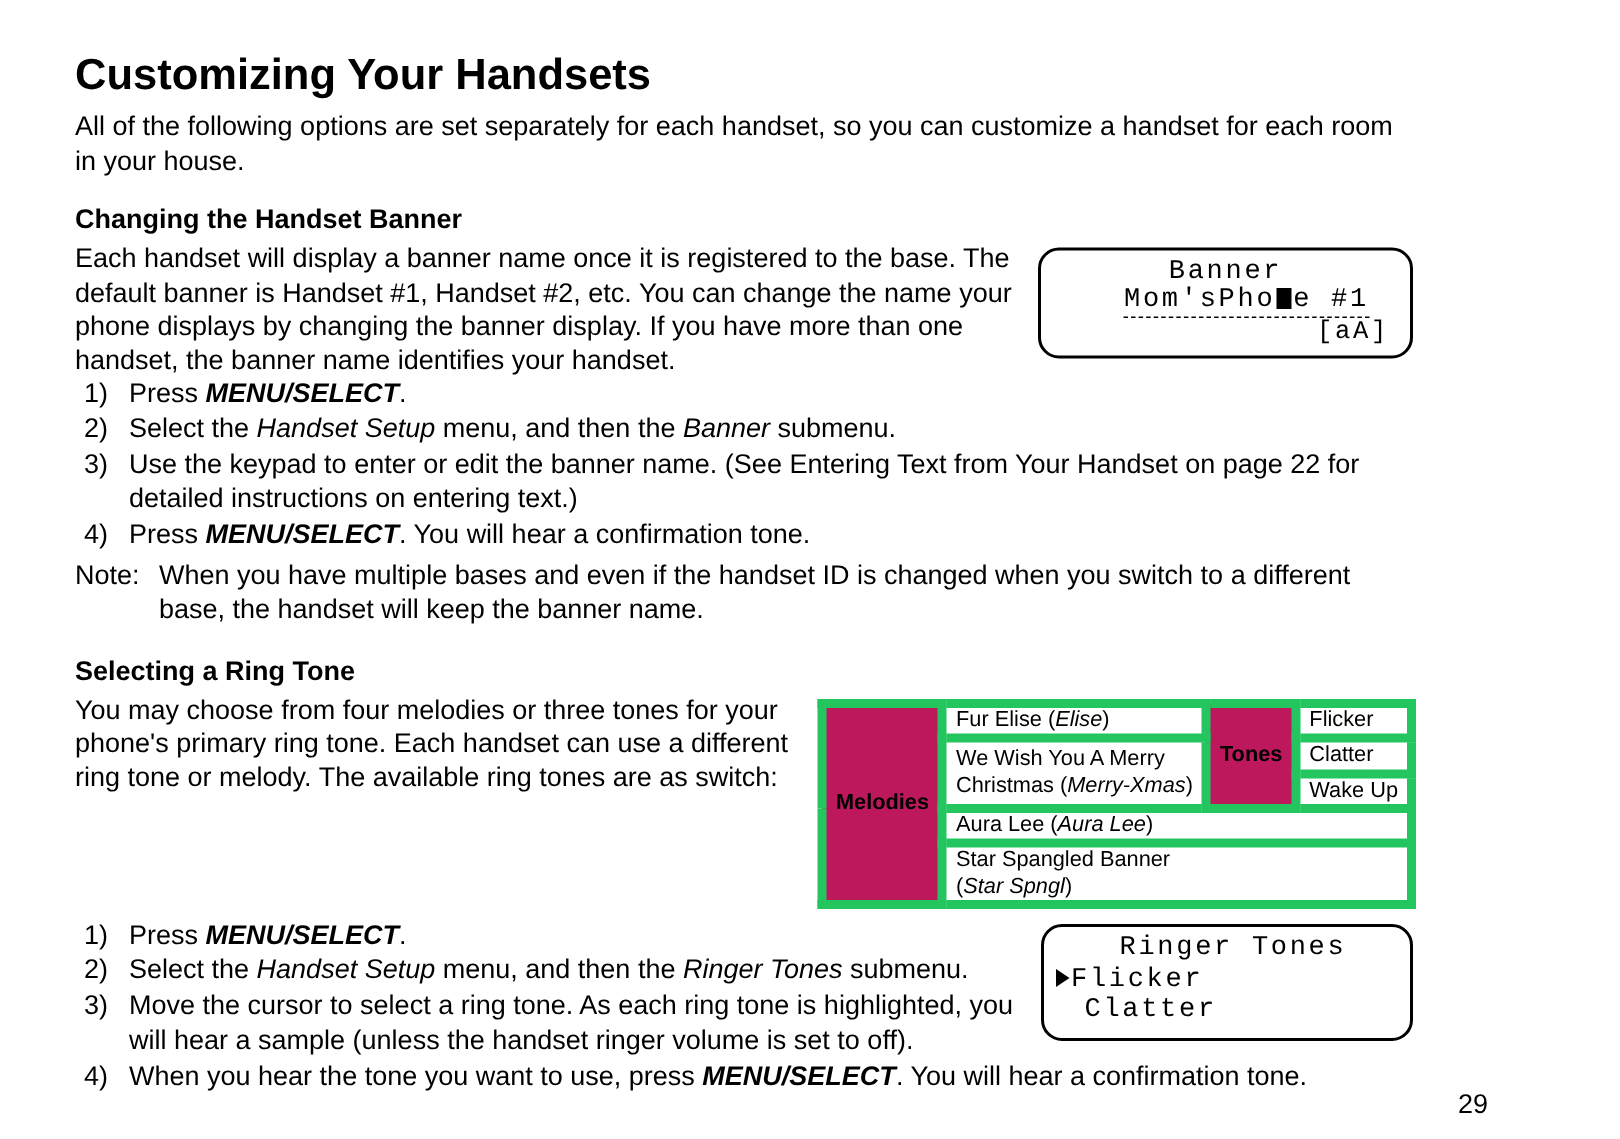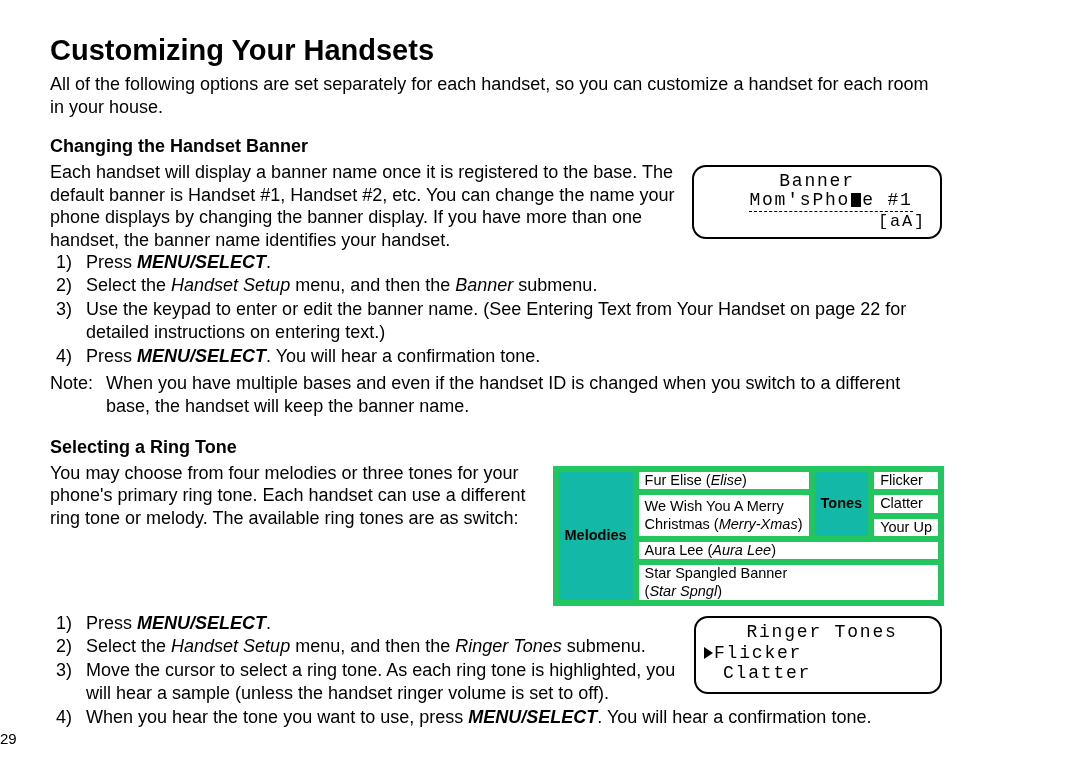--- a/index.html
+++ b/index.html
@@ -23,31 +23,31 @@
   .lcd1 { float: right; width: 250px; height: 74px; border: 2.5px solid #000; border-radius: 14px; margin: 4px 2px 6px 14px; position: relative; font-family: "Courier New", monospace; font-size: 18px; letter-spacing: 1.8px; line-height: 1.05; padding-top: 5px; }
   .lcd1 .l1 { text-align: center; }
   .lcd1 .l2 { text-align: center; position: relative; }
   .lcd1 .l2-inner { display: inline-block; border-bottom: 1.5px dashed #000; padding-bottom: 1px; margin-left: 28px; }
   .lcd1 .cursor { display: inline-block; width: 10px; height: 14px; background: #000; vertical-align: -2px; margin: 0 1px; }
   .lcd1 .l3 { text-align: right; padding-right: 14px; font-size: 17px; margin-top: 1px; }
 
   
   .tonetable { float: right; border: 2px solid #000; margin: 4px 0 6px 10px; font-size: 14.5px; border-collapse: collapse; }
   .tonetable td, .tonetable th { border: 6px solid #22c55e; padding: 0 6px; vertical-align: middle; line-height: 1.2; }
-  .tonetable .hdr { background: #14b8a6; font-weight: bold; }
+  .tonetable .hdr { background: #be185d; font-weight: bold; }
   .tonetable td em { font-style: italic; }
 
   
   .lcd2 { float: right; width: 248px; height: 78px; border: 2.5px solid #000; border-radius: 14px; margin: 4px 2px 6px 14px; font-family: "Courier New", monospace; font-size: 18px; letter-spacing: 1.8px; line-height: 1.15; padding: 4px 0 0 8px; }
   .lcd2 .l1 { text-align: center; }
   .lcd2 .tri { display: inline-block; width: 0; height: 0; border-top: 6px solid transparent; border-bottom: 6px solid transparent; border-left: 9px solid #000; vertical-align: -1px; margin-right: 1px; }
   .lcd2 .l2, .lcd2 .l3 { padding-left: 0; }
   .lcd2 .l3 { padding-left: 19px; }
 
-  .page-num { position: absolute; bottom: 12px; left: 0; width: 100%; text-align: left; font-size: 15px; }
+  .page-num { position: absolute; bottom: 12px; left: 0; width: 100%; text-align: right; font-size: 18px; }
 
   .section { }
   .banner-block .para { max-width: 710px; }
   .ring-block .para { max-width: 530px; }
 </style>
 </head>
 <body>
 
 <div class="page">
 
@@ -100,21 +100,21 @@
         <td>Flicker</td>
       </tr>
       <tr>
         <td rowspan="2">
           <span>We Wish You A Merry</span><br>
           <span>Christmas (</span><em>Merry-Xmas</em><span>)</span>
         </td>
         <td>Clatter</td>
       </tr>
       <tr>
-        <td>Your Up</td>
+        <td>Wake Up</td>
       </tr>
       <tr>
         <td colspan="3"><span>Aura Lee (</span><em>Aura Lee</em><span>)</span></td>
       </tr>
       <tr>
         <td colspan="3" rowspan="2">
           <span>Star Spangled Banner</span><br>
           <span>(</span><em>Star Spngl</em><span>)</span>
         </td>
       </tr>

